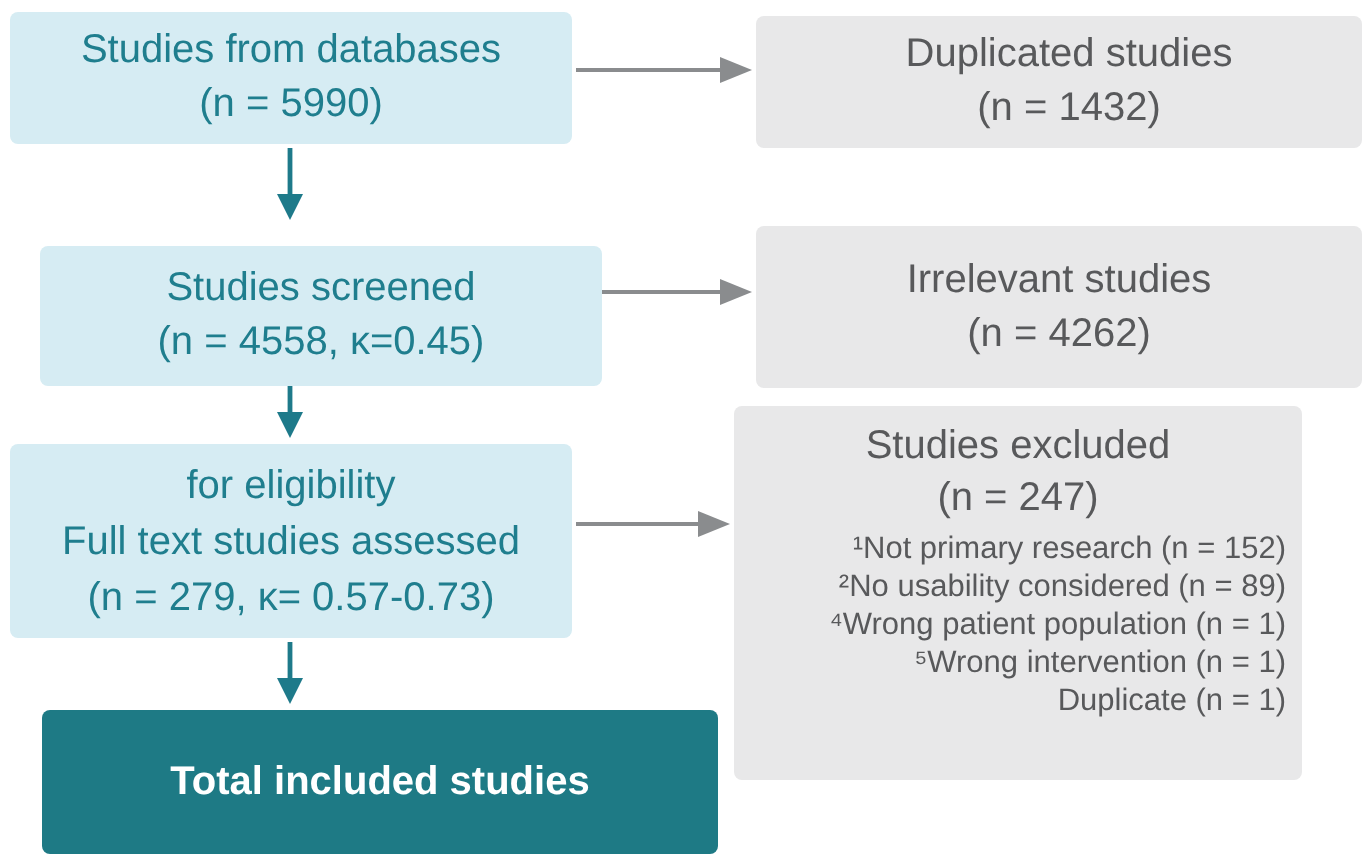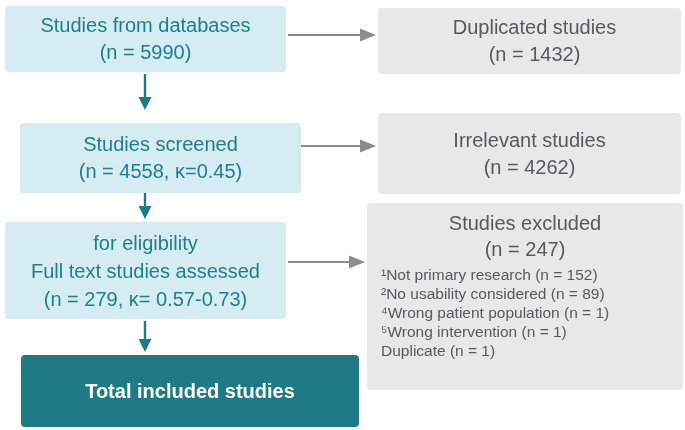--- a/index.html
+++ b/index.html
@@ -27,35 +27,36 @@
   .l3 .line{line-height:28px;}
   
   .box-l1{left:5px;top:6px;width:281px;height:66px;}
   .box-l2{left:20px;top:112px;width:281px;height:70px;margin-top:11px;}
   .box-l3{left:5px;top:222px;width:281px;height:97px;}
   .box-l4{left:21px;top:355px;width:338px;height:72px;}
   
   .box-r1{left:378px;top:8px;width:303px;height:66px;padding-left:10px;}
   .box-r2{left:378px;top:113px;width:303px;height:81px;}
   .box-r3{
-    left:367px;top:203px;width:316px;height:187px;
+    left:367px;top:203px;width:284px;height:187px;
     justify-content:flex-start;
     padding-top:7px;
   }
   .box-r3 .line{line-height:26px;}
   .excl-list{
     width:100%;
     box-sizing:border-box;
     padding:3px 8px 0 14px;
     text-align:left;
   }
   .excl-item{
     font-size:15.5px;
     line-height:19px;
     white-space:nowrap;
+    text-align:right;
   }
   #arrows{
     position:absolute;left:0;top:0;
     pointer-events:none;
   }
 </style>
 </head>
 <body>
 
 <div id="stage">

